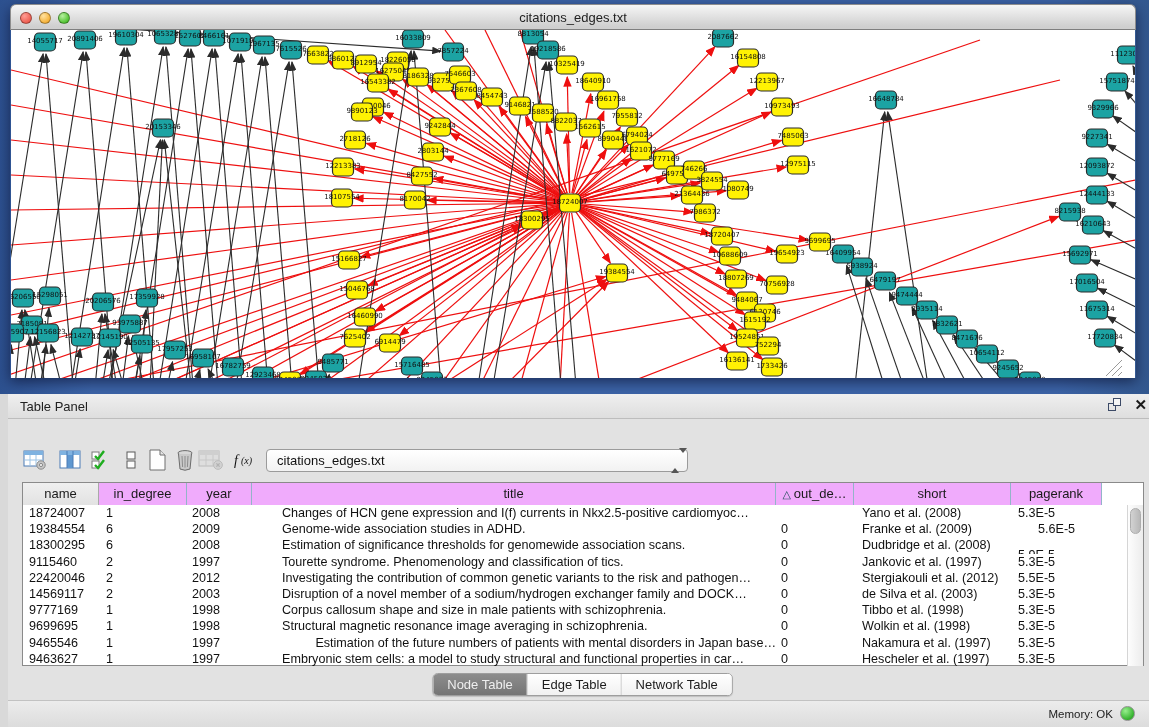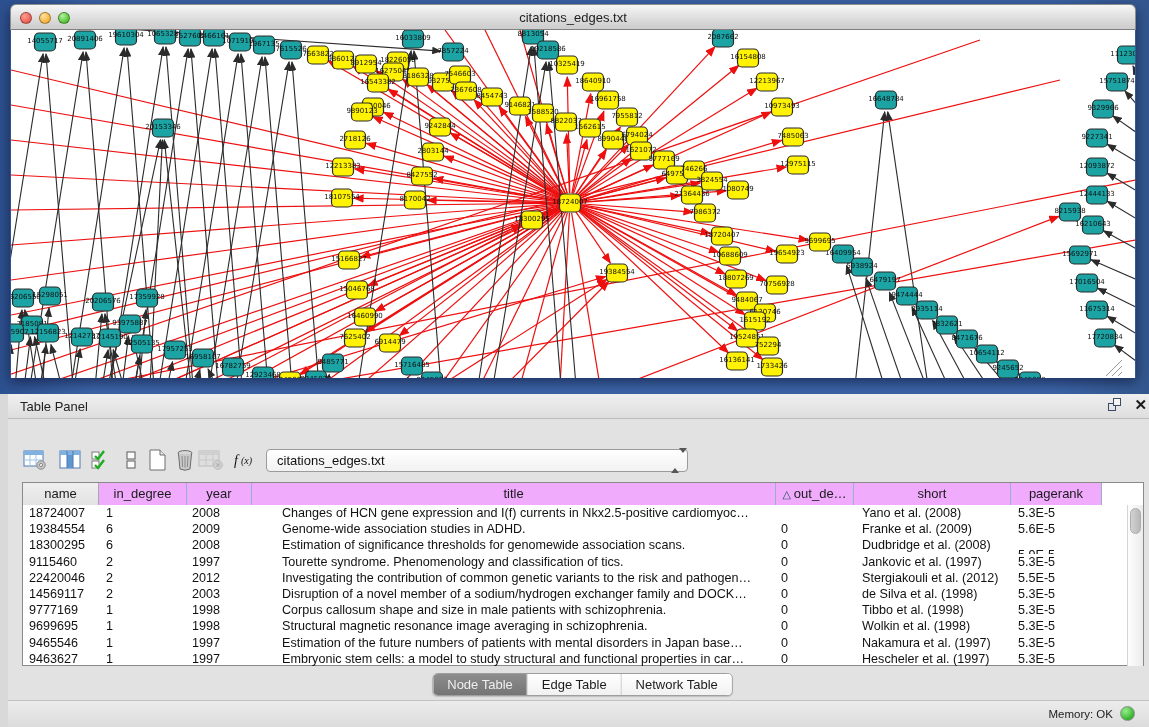--- a/index.html
+++ b/index.html
@@ -634,21 +634,21 @@
           <div class="td" style="width: 157px; padding-left: 8px;">Yano et al. (2008)</div>
           <div class="td" style="width: 91px; padding-left: 7px;">5.3E-5</div>
         </div>
         <div class="trow">
           <div class="td" style="width: 76px; padding-left: 6px;">19384554</div>
           <div class="td" style="width: 88px; padding-left: 7px;">6</div>
           <div class="td" style="width: 65px; padding-left: 5px;">2009</div>
           <div class="td" style="width: 524px; padding-left: 30px;">Genome-wide association studies in ADHD.</div>
           <div class="td" style="width: 78px; padding-left: 5px;">0</div>
           <div class="td" style="width: 157px; padding-left: 8px;">Franke et al. (2009)</div>
-          <div class="td" style="width: 91px; padding-left: 7px;">5.6E-5</div>
+          <div class="td" style="width: 91px; padding-left: 7px; margin-left: 20px;">5.6E-5</div>
         </div>
         <div class="trow">
           <div class="td" style="width: 76px; padding-left: 6px;">18300295</div>
           <div class="td" style="width: 88px; padding-left: 7px;">6</div>
           <div class="td" style="width: 65px; padding-left: 5px;">2008</div>
           <div class="td" style="width: 524px; padding-left: 30px;">Estimation of significance thresholds for genomewide association scans.</div>
           <div class="td" style="width: 78px; padding-left: 5px;">0</div>
           <div class="td" style="width: 157px; padding-left: 8px;">Dudbridge et al. (2008)</div>
           <div class="td" style="width: 91px; padding-left: 7px; margin-top: 10px;">5.9E-5</div>
         </div>
@@ -669,21 +669,21 @@
           <div class="td" style="width: 78px; padding-left: 5px;">0</div>
           <div class="td" style="width: 157px; padding-left: 8px;">Stergiakouli et al. (2012)</div>
           <div class="td" style="width: 91px; padding-left: 7px;">5.5E-5</div>
         </div>
         <div class="trow">
           <div class="td" style="width: 76px; padding-left: 6px;">14569117</div>
           <div class="td" style="width: 88px; padding-left: 7px;">2</div>
           <div class="td" style="width: 65px; padding-left: 5px;">2003</div>
           <div class="td" style="width: 524px; padding-left: 30px;">Disruption of a novel member of a sodium/hydrogen exchanger family and DOCK…</div>
           <div class="td" style="width: 78px; padding-left: 5px;">0</div>
-          <div class="td" style="width: 157px; padding-left: 8px;">de Silva et al. (1998)</div>
+          <div class="td" style="width: 157px; padding-left: 8px;">de Silva et al. (2003)</div>
           <div class="td" style="width: 91px; padding-left: 7px;">5.3E-5</div>
         </div>
         <div class="trow">
           <div class="td" style="width: 76px; padding-left: 6px;">9777169</div>
           <div class="td" style="width: 88px; padding-left: 7px;">1</div>
           <div class="td" style="width: 65px; padding-left: 5px;">1998</div>
           <div class="td" style="width: 524px; padding-left: 30px;">Corpus callosum shape and size in male patients with schizophrenia.</div>
           <div class="td" style="width: 78px; padding-left: 5px;">0</div>
           <div class="td" style="width: 157px; padding-left: 8px;">Tibbo et al. (1998)</div>
           <div class="td" style="width: 91px; padding-left: 7px;">5.3E-5</div>
@@ -694,21 +694,21 @@
           <div class="td" style="width: 65px; padding-left: 5px;">1998</div>
           <div class="td" style="width: 524px; padding-left: 30px;">Structural magnetic resonance image averaging in schizophrenia.</div>
           <div class="td" style="width: 78px; padding-left: 5px;">0</div>
           <div class="td" style="width: 157px; padding-left: 8px;">Wolkin et al. (1998)</div>
           <div class="td" style="width: 91px; padding-left: 7px;">5.3E-5</div>
         </div>
         <div class="trow">
           <div class="td" style="width: 76px; padding-left: 6px;">9465546</div>
           <div class="td" style="width: 88px; padding-left: 7px;">1</div>
           <div class="td" style="width: 65px; padding-left: 5px;">1997</div>
-          <div class="td" style="width: 524px; padding-left: 30px;">Estimation of the future numbers of patients with mental disorders in Japan base…</div>
+          <div class="td" style="width: 524px; padding-left: 30px; text-align: right;">Estimation of the future numbers of patients with mental disorders in Japan base…</div>
           <div class="td" style="width: 78px; padding-left: 5px;">0</div>
           <div class="td" style="width: 157px; padding-left: 8px;">Nakamura et al. (1997)</div>
           <div class="td" style="width: 91px; padding-left: 7px;">5.3E-5</div>
         </div>
         <div class="trow">
           <div class="td" style="width: 76px; padding-left: 6px;">9463627</div>
           <div class="td" style="width: 88px; padding-left: 7px;">1</div>
           <div class="td" style="width: 65px; padding-left: 5px;">1997</div>
           <div class="td" style="width: 524px; padding-left: 30px;">Embryonic stem cells: a model to study structural and functional properties in car…</div>
           <div class="td" style="width: 78px; padding-left: 5px;">0</div>

